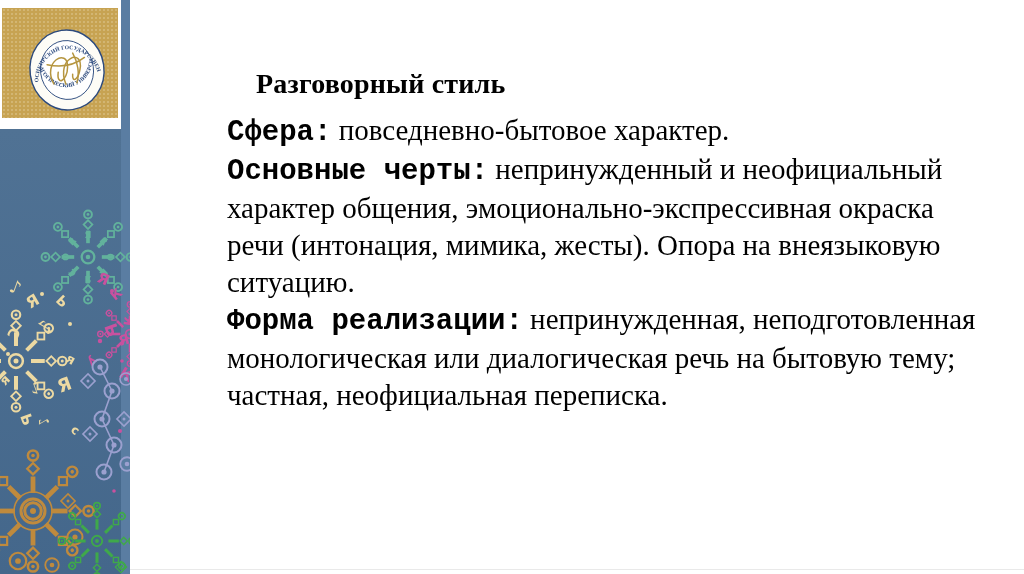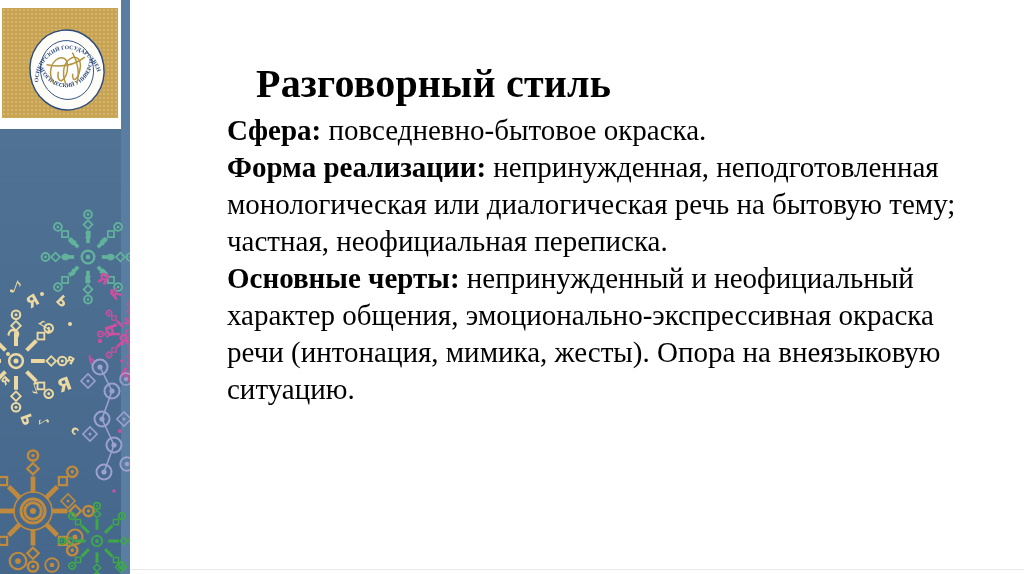--- a/index.html
+++ b/index.html
@@ -23,30 +23,30 @@
   .gold-block svg{position:absolute;inset:0;width:116px;height:110px;}
   .pattern-panel{
     position:absolute;left:0;top:129px;width:121px;height:445px;
     background:linear-gradient(var(--panel_blue_top,#507294),var(--panel_blue_bottom,#44678b));
   }
   .deco{position:absolute;left:0;top:129px;width:130px;height:445px;}
   .deco text{font-family:"DejaVu Sans",sans-serif;}
 
   
   .title{
-    position:absolute;left:256px;top:60px;margin:0;
-    font-size:40px;font-weight:bold;color:var(--title_text,#000);
+    position:absolute;left:256px;top:68px;margin:0;
+    font-size:28px;font-weight:bold;color:var(--title_text,#000);
     letter-spacing:.2px;white-space:nowrap;
   }
   .bodytext{
     position:absolute;left:227px;top:112px;width:752px;
     font-size:29px;line-height:37px;color:#000;
   }
   .bodytext p{margin:0;}
-  .bodytext b{font-weight:bold;}
+  .bodytext b{font-weight:bold;font-family:Liberation Mono, monospace;}
   .bottom-line{
     position:absolute;left:130px;top:569px;width:894px;height:1px;
     background:#e9e9e9;
   }
   .emblem-ring-text{font-family:"Liberation Serif",serif;}
 </style>
 </head>
 <body>
 
 <div class="slide">
@@ -219,19 +219,19 @@
 
     <g style="color:var(--deco_green)">
       <use href="#flake8" transform="translate(97,412) scale(.95)"></use>
       <use href="#diam" transform="translate(121,438) scale(.8)"></use>
     </g>
   </svg>
 
   <h1 class="title">Разговорный стиль</h1>
 
   <div class="bodytext">
-    <p><b>Сфера:</b><span> повседневно-бытовое окраска.</span></p>
+    <p><b>Сфера:</b><span> повседневно-бытовое характер.</span></p>
+    <p><b>Основные черты:</b><span> непринужденный и неофициальный характер общения, эмоционально-экспрессивная окраска речи (интонация, мимика, жесты). Опора на внеязыковую ситуацию.</span></p>
     <p><b>Форма реализации:</b><span> непринужденная, неподготовленная монологическая или диалогическая речь на бытовую тему; частная, неофициальная переписка.</span></p>
-    <p><b>Основные черты:</b><span> непринужденный и неофициальный характер общения, эмоционально-экспрессивная окраска речи (интонация, мимика, жесты). Опора на внеязыковую ситуацию.</span></p>
   </div>
 
   <div class="bottom-line"></div>
 </div>
 
 </body></html>

